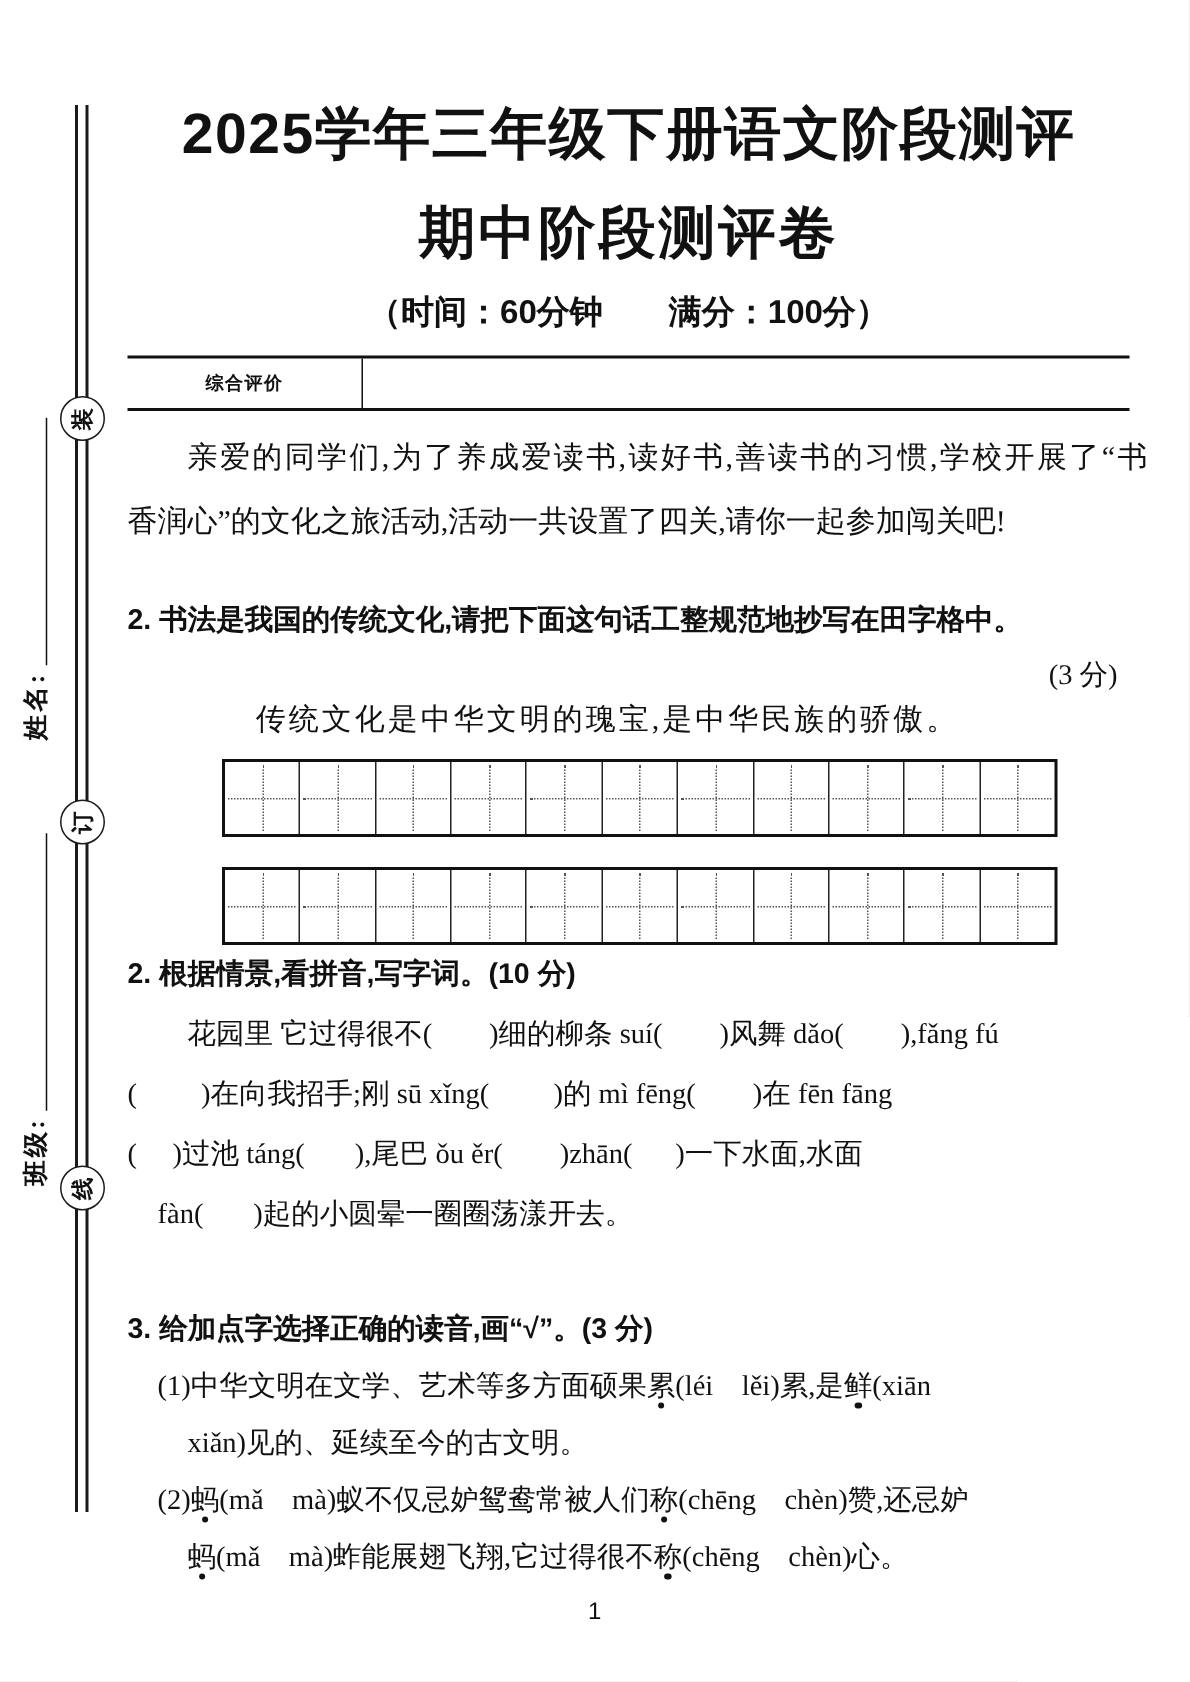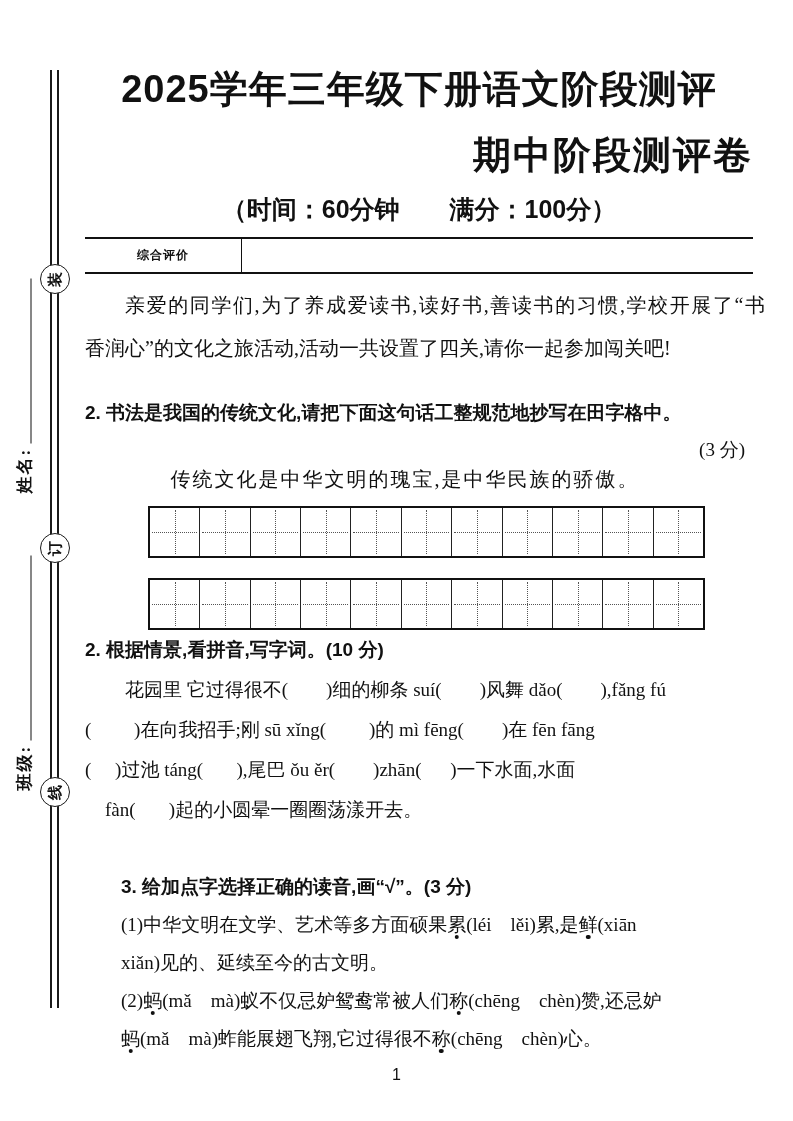--- a/index.html
+++ b/index.html
@@ -31,28 +31,28 @@
   .vstrip .vblank{flex:1;border-bottom:1.6px solid #111;margin-bottom:4px;margin-left:4px;}
   .name-strip{left:-84px;top:374px;width:215px;}
   .class-strip{left:-94px;top:661px;width:235px;}
   
   .title{
     position:absolute;left:85px;top:64px;width:668px;text-align:center;
     font-family:"Liberation Sans","DejaVu Sans",sans-serif;
     font-size:38px;font-weight:bold;letter-spacing:1px;white-space:nowrap;
   }
   .subtitle{
-    position:absolute;left:85px;top:130px;width:668px;text-align:right;
+    position:absolute;left:85px;top:130px;width:668px;text-align:center;
     font-family:"Liberation Sans","DejaVu Sans",sans-serif;
     font-size:38px;font-weight:bold;letter-spacing:2px;white-space:nowrap;
   }
   .info-line{
     position:absolute;left:85px;top:193px;width:668px;text-align:center;
     font-family:"Liberation Sans","DejaVu Sans",sans-serif;
-    font-size:25px;font-weight:bold;white-space:pre;
+    font-size:22px;font-weight:bold;white-space:pre;
   }
   
   .eval{
     position:absolute;left:85px;top:237px;width:668px;height:33px;
     border-top:2.5px solid #111;border-bottom:2.5px solid #111;display:flex;
   }
   .eval-label-cell{
     width:156px;border-right:1.6px solid #111;display:flex;align-items:center;justify-content:center;
     font-family:"Liberation Sans","DejaVu Sans",sans-serif;font-size:12px;font-weight:bold;letter-spacing:1px;
   }
@@ -83,21 +83,21 @@
   .tzrow1{top:506px;} .tzrow2{top:578px;}
   .tcell{flex:1;position:relative;border-left:1.5px solid #222;}
   .tcell:first-child{border-left:none;}
   .tcell::before{content:"";position:absolute;left:50%;top:2px;bottom:2px;border-left:1.4px dotted #555;}
   .tcell::after{content:"";position:absolute;top:50%;left:2px;right:2px;border-top:1.4px dotted #555;}
   .qblock{position:absolute;left:85px;width:690px;font-size:19px;}
   .q2-block{top:630px;}
   .q3-block{top:868px;}
   .qline{white-space:pre;}
   .q2-block .qline{line-height:40px;}
-  .q3-block .qline{line-height:38px;margin-left:36px;}
+  .q3-block .qline{line-height:38px;}
   .ind40{margin-left:40px;} .ind20{margin-left:20px;}
   .emph{position:relative;}
   .emph::after{
     content:"";position:absolute;left:50%;transform:translateX(-50%);
     bottom:-4px;width:4.5px;height:4.5px;background:#111;border-radius:50%;
   }
   .page-number{
     position:absolute;left:0;top:1066px;width:793px;text-align:center;
     font-size:16px;font-family:"Liberation Sans","DejaVu Sans",sans-serif;
   }

